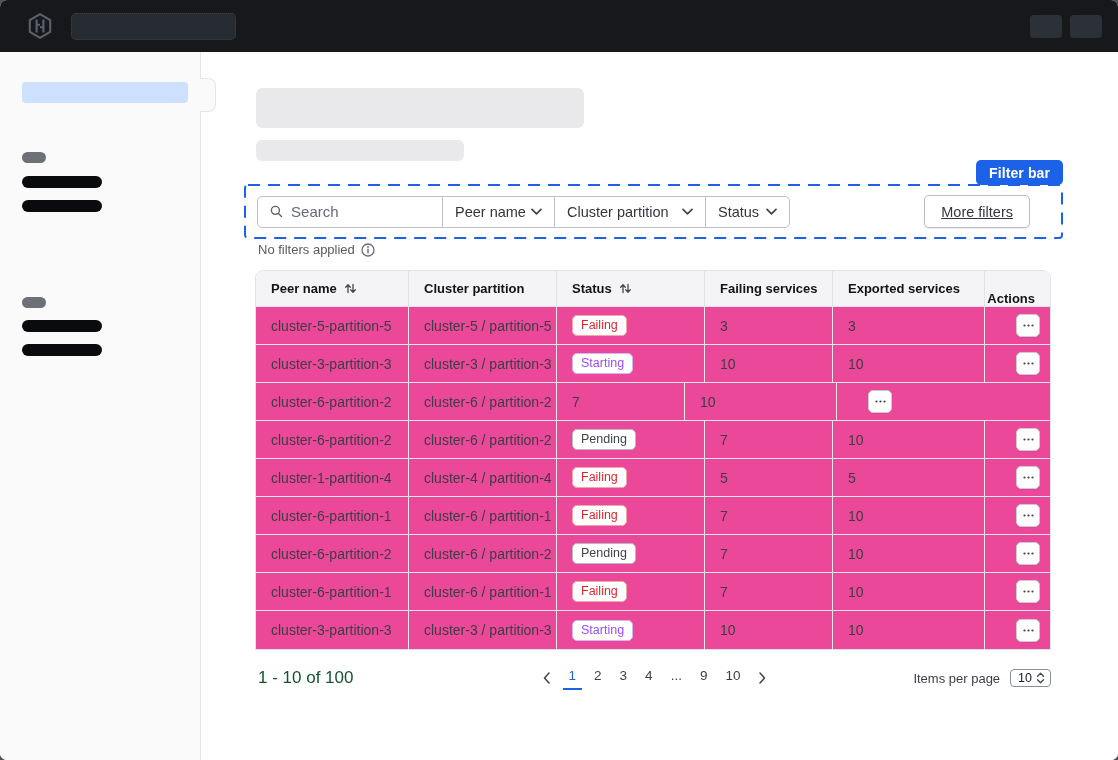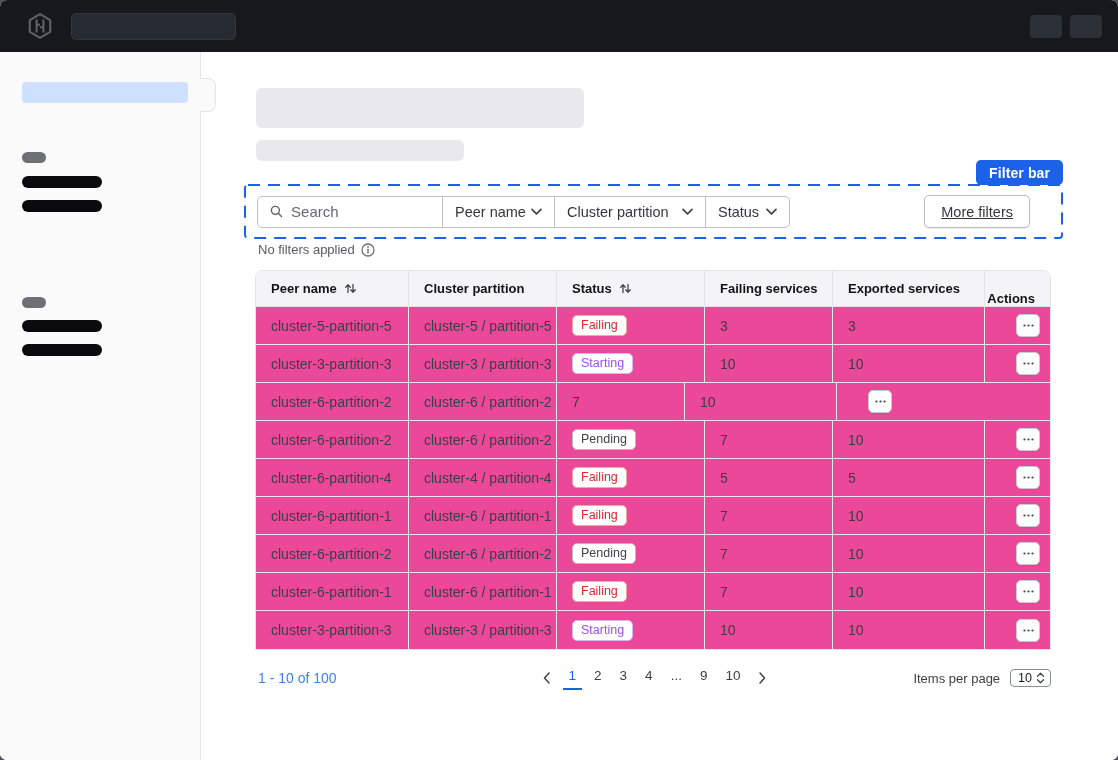--- a/index.html
+++ b/index.html
@@ -51,21 +51,21 @@
   .t-row { display:flex; height:38px; border-bottom:1px solid #e6e7ea; background:#ec4899; }
   .t-row:last-child { border-bottom:none; }
   .cell { display:flex; align-items:center; padding-left:15px; font-size:14px; color:#3b3e46; }
   .cell + .cell { border-left:1px solid #e6e7ea; }
   .cell.c6 { justify-content:flex-end; padding-right:10px; padding-left:0; }
   .badge { font-size:12.5px; line-height:17px; padding:1px 8px; border:1px solid; border-radius:5px; background:#fff; }
   .dots { width:24px; height:23px; border:1px solid #c9cbd0; border-radius:5px; background:#fdfdfe; display:flex; align-items:center; justify-content:center; box-shadow:0 1px 1px rgba(0,0,0,.05); cursor:pointer; }
 
   
   .pag { width:796px; margin-top:16px; display:flex; align-items:center; }
-  .pag-left { flex:1; font-size:14px; color:#3b82f6; padding-left:3px; }
+  .pag-left { flex:1; font-size:17px; color:#14532d; padding-left:3px; }
   .pag-center { display:flex; align-items:center; gap:6px; }
   .pbtn { background:none; border:none; padding:2px 6px; display:flex; align-items:center; cursor:pointer; }
   .page { font-size:13.5px; color:#3b3e46; padding:2px 6px 5px; border-bottom:2px solid transparent; cursor:pointer; }
   .page.active { color:#1c62e9; border-bottom-color:#1c62e9; }
   .page.ellip { cursor:default; }
   .pag-right { flex:1; display:flex; justify-content:flex-end; align-items:center; gap:10px; font-size:13px; color:#3b3e46; }
   .ipp { display:flex; align-items:center; gap:4px; border:1px solid #898d94; border-radius:4px; padding:1px 5px 1px 7px; font-size:12.5px; color:#17181c; background:#fff; cursor:pointer; }
 </style>
 </head>
 <body>
@@ -246,21 +246,21 @@
         <svg width="11" height="3" viewBox="0 0 11 3">
           <circle cx="1.5" cy="1.5" r="1.1" fill="#3f434b"></circle>
           <circle cx="5.5" cy="1.5" r="1.1" fill="#3f434b"></circle>
           <circle cx="9.5" cy="1.5" r="1.1" fill="#3f434b"></circle>
         </svg>
       </button>
     </div>
   </div>
 
   <div class="t-row">
-    <div class="cell c1">cluster-6-partition-4</div>
+    <div class="cell c1">cluster-1-partition-4</div>
     <div class="cell c2">cluster-4 / partition-4</div>
     <div class="cell c3">
       <span class="badge" style="color: rgb(221, 40, 50); border-color: rgb(242, 164, 167);">Failing</span>
     </div>
     <div class="cell c4">5</div>
     <div class="cell c5">5</div>
     <div class="cell c6">
       <button class="dots">
         <svg width="11" height="3" viewBox="0 0 11 3">
           <circle cx="1.5" cy="1.5" r="1.1" fill="#3f434b"></circle>

